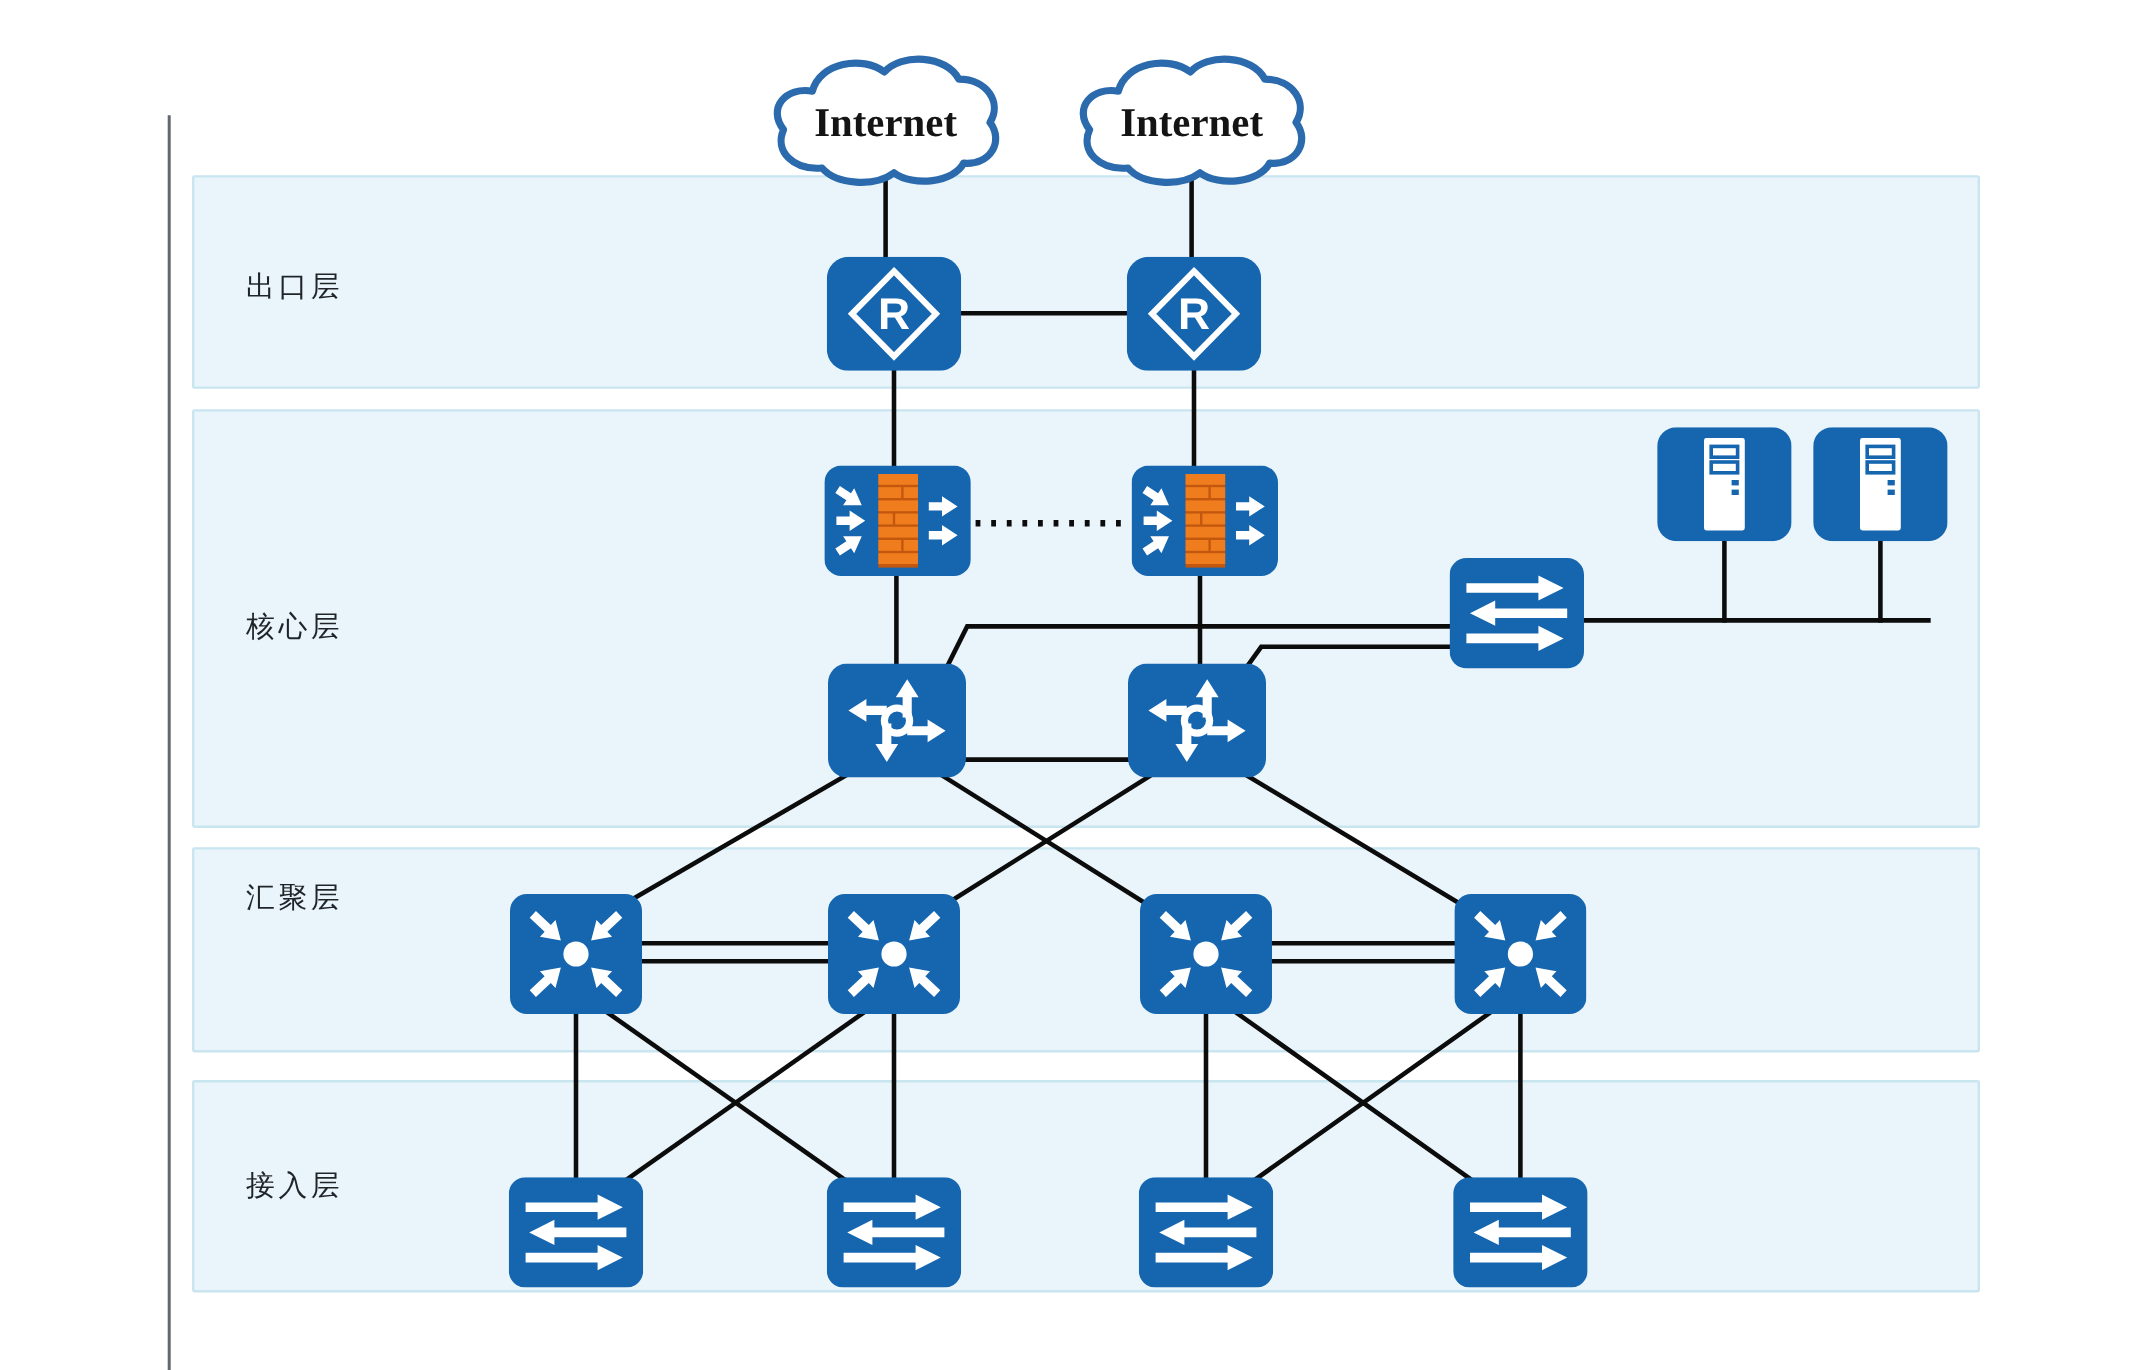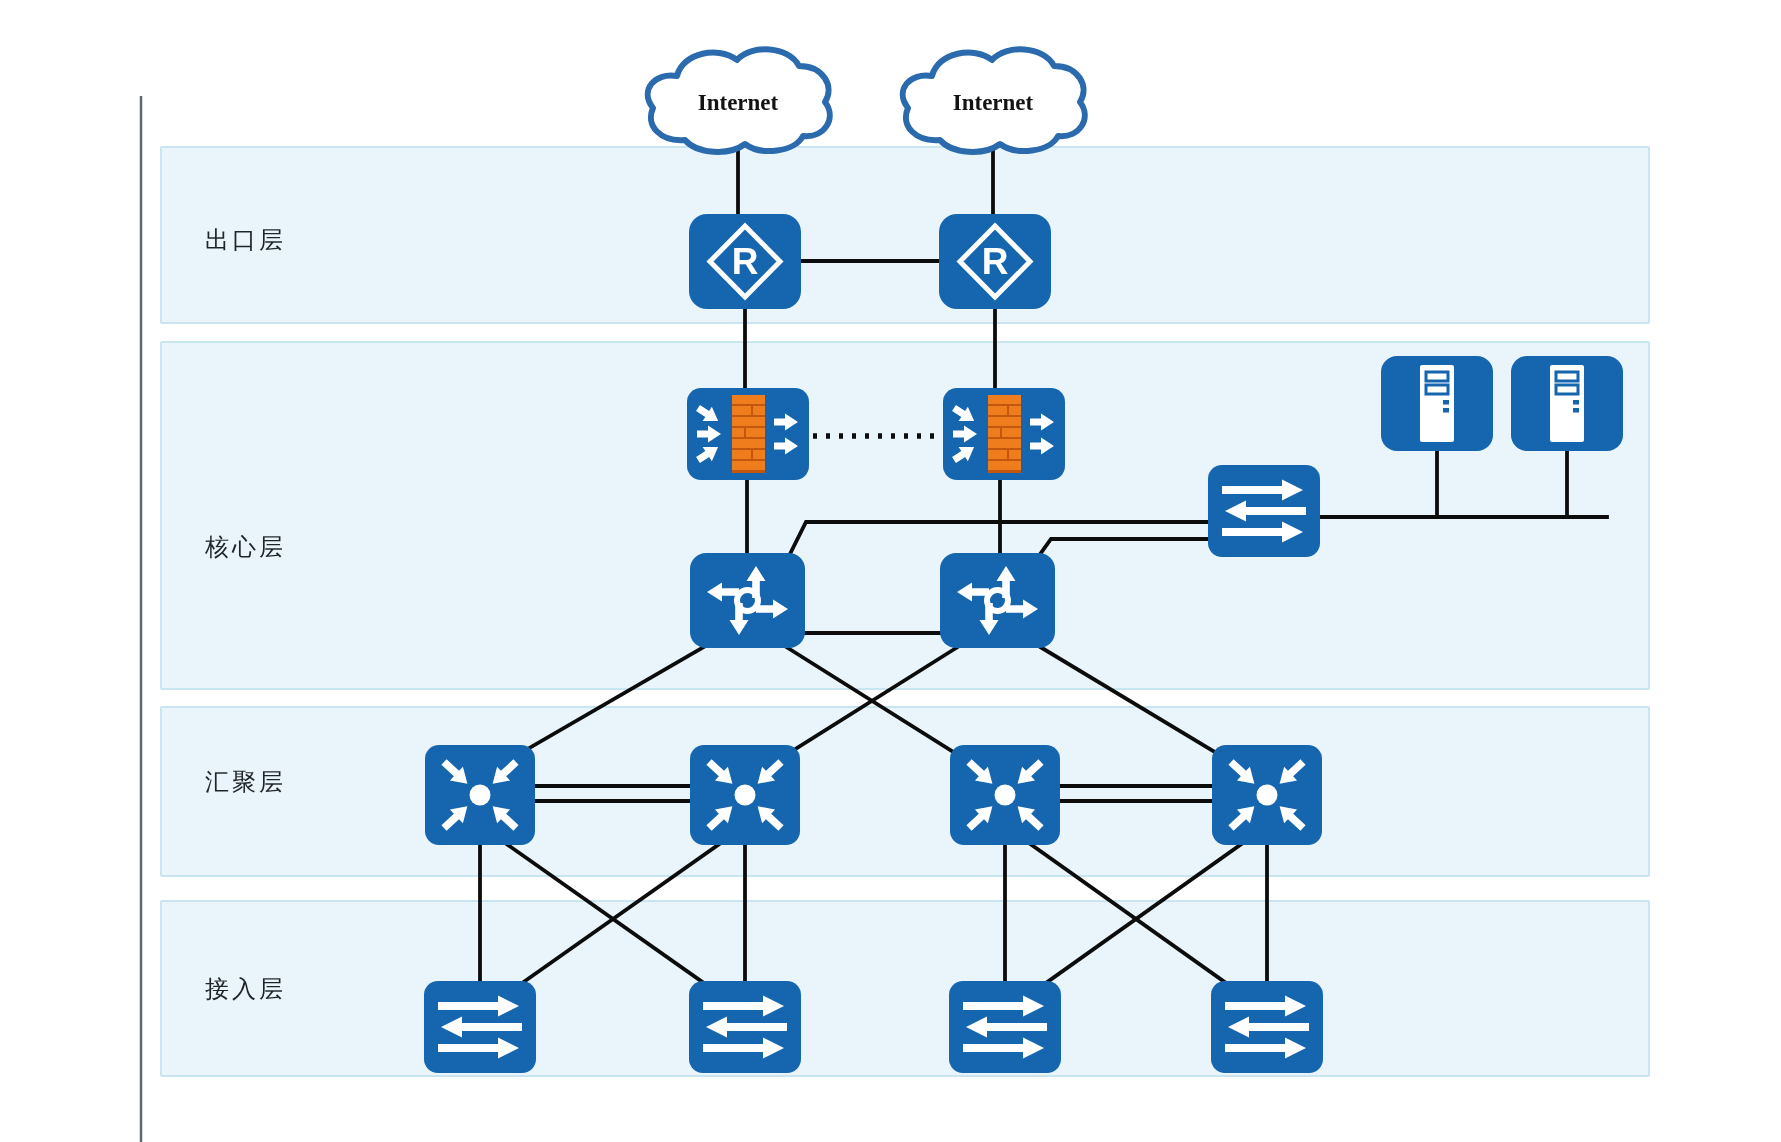--- a/index.html
+++ b/index.html
@@ -15,27 +15,27 @@
   #band-exit{top:146px;height:178px;}
   #band-core{top:341px;height:349px;}
   #band-agg{top:706px;height:171px;}
   #band-access{top:900px;height:177px;}
   .layer-label{
     position:absolute;left:205px;height:46px;line-height:46px;
     font-size:24px;letter-spacing:3px;color:#1f2428;font-weight:500;
     white-space:nowrap;
   }
   #label-exit{top:217px;}
-  #label-core{top:524px;}
-  #label-agg{top:759px;}
+  #label-core{top:500px;}
+  #label-agg{top:726px;}
   #label-access{top:966px;}
   #net-svg{position:absolute;left:0;top:0;}
   .cloud-label{
     position:absolute;width:200px;text-align:center;height:42px;line-height:42px;
-    font-family:"Liberation Serif",serif;font-weight:700;font-size:23px;color:#141414;
+    font-family:"Liberation Serif",serif;font-weight:700;font-size:34px;color:#141414;
   }
   #cloud-label-1{left:638px;top:82px;}
   #cloud-label-2{left:893px;top:82px;}
   .router-letter{
     position:absolute;width:112px;text-align:center;height:44px;line-height:44px;
     font-size:37px;font-weight:700;color:#ffffff;
   }
   #router-letter-1{left:689px;top:240px;}
   #router-letter-2{left:939px;top:240px;}
 </style>

